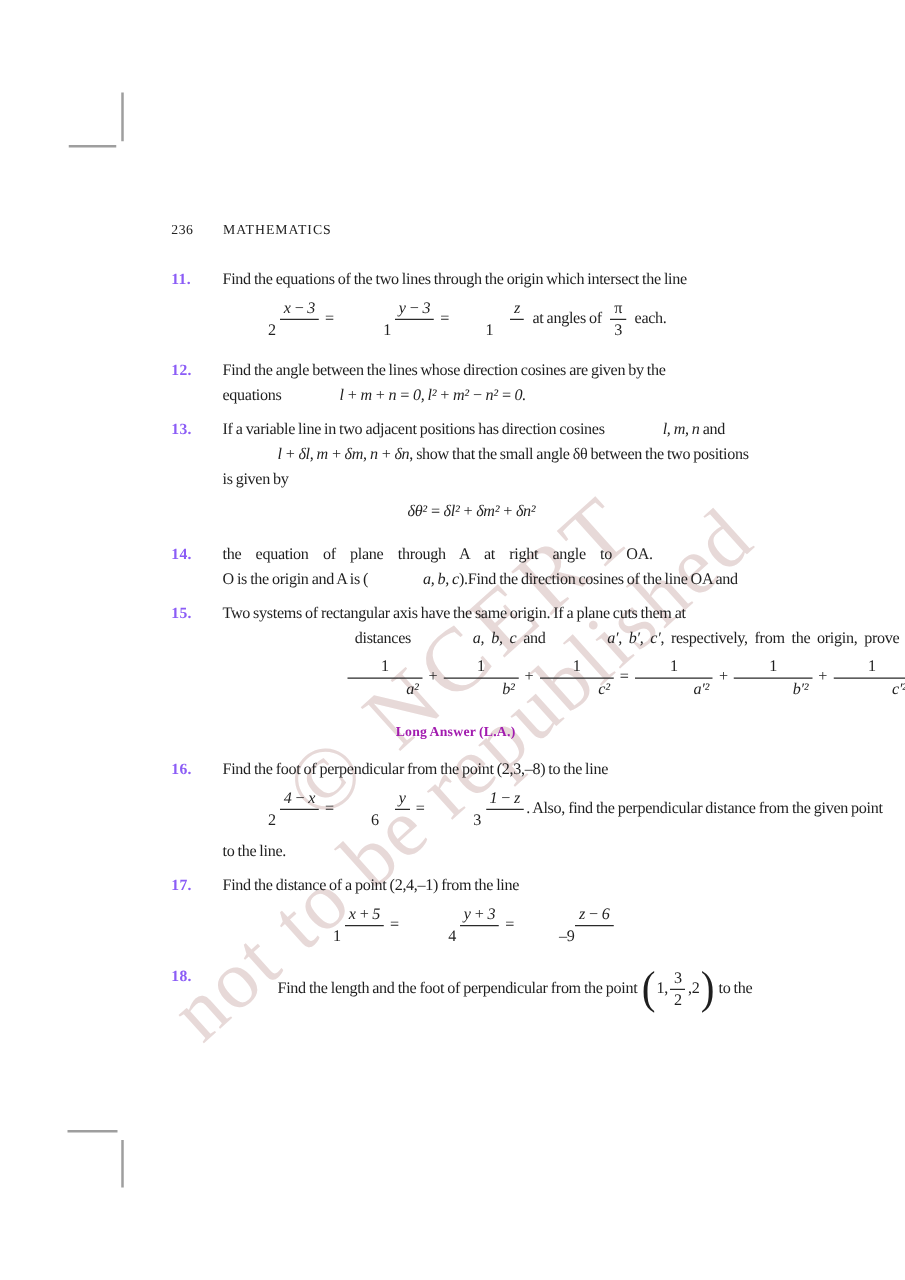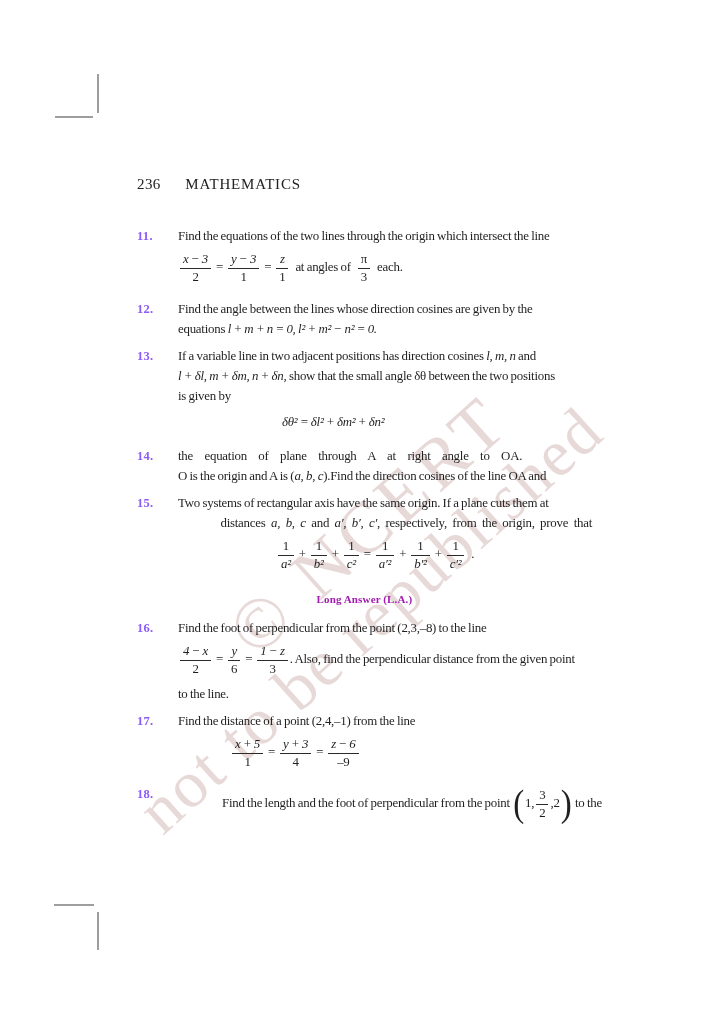--- a/index.html
+++ b/index.html
@@ -20,32 +20,32 @@
     white-space:nowrap; transform-origin:left center; pointer-events:none;
     z-index:0; font-weight:400;
   }
   .wm1 { left:240px; top:600px; font-size:72px; letter-spacing:6px; transform:rotate(-42deg); }
   .wm2 { left:148px; top:782px; font-size:66px; letter-spacing:2px; transform:rotate(-42deg); }
 
   .content {
     position:absolute; left:137px; top:174px; width:455px; z-index:1;
     font-size:12.9px; line-height:20px; letter-spacing:-0.25px; word-spacing:-0.5px;
   }
-  .header { margin-bottom:32px; font-size:15px; letter-spacing:0.4px; color:#222; }
+  .header { margin-bottom:19px; font-size:11px; letter-spacing:0.4px; color:#222; }
   .header .pgnum { margin-right:21px; }
   .header .title { letter-spacing:0.8px; }
 
   .problem { display:flex; margin-bottom:7px; }
   .pnum {
     flex:0 0 41px; width:41px; color:#8b5cf6; font-weight:bold; font-size:12.5px;
     letter-spacing:0.3px;
   }
   .pbody { flex:1; }
   .pline { margin:0; white-space:nowrap; }
-  .math { font-style:italic; }
+  .math { font-style:italic;margin-left:44px; }
   .wide { word-spacing:8.5px; }
   .wide2 { word-spacing:2.5px;text-align:right; }
 
   .frac {
     display:inline-block; vertical-align:middle; text-align:center;
     line-height:15px; margin:0 2px; letter-spacing:-0.25px;
   }
   .frac .fn { display:block; padding:0 3px 1px; border-bottom:1px solid #2a2a2a; }
   .frac .fd { display:block; padding:1px 3px 0; }
   .op { margin:0 3px; }

